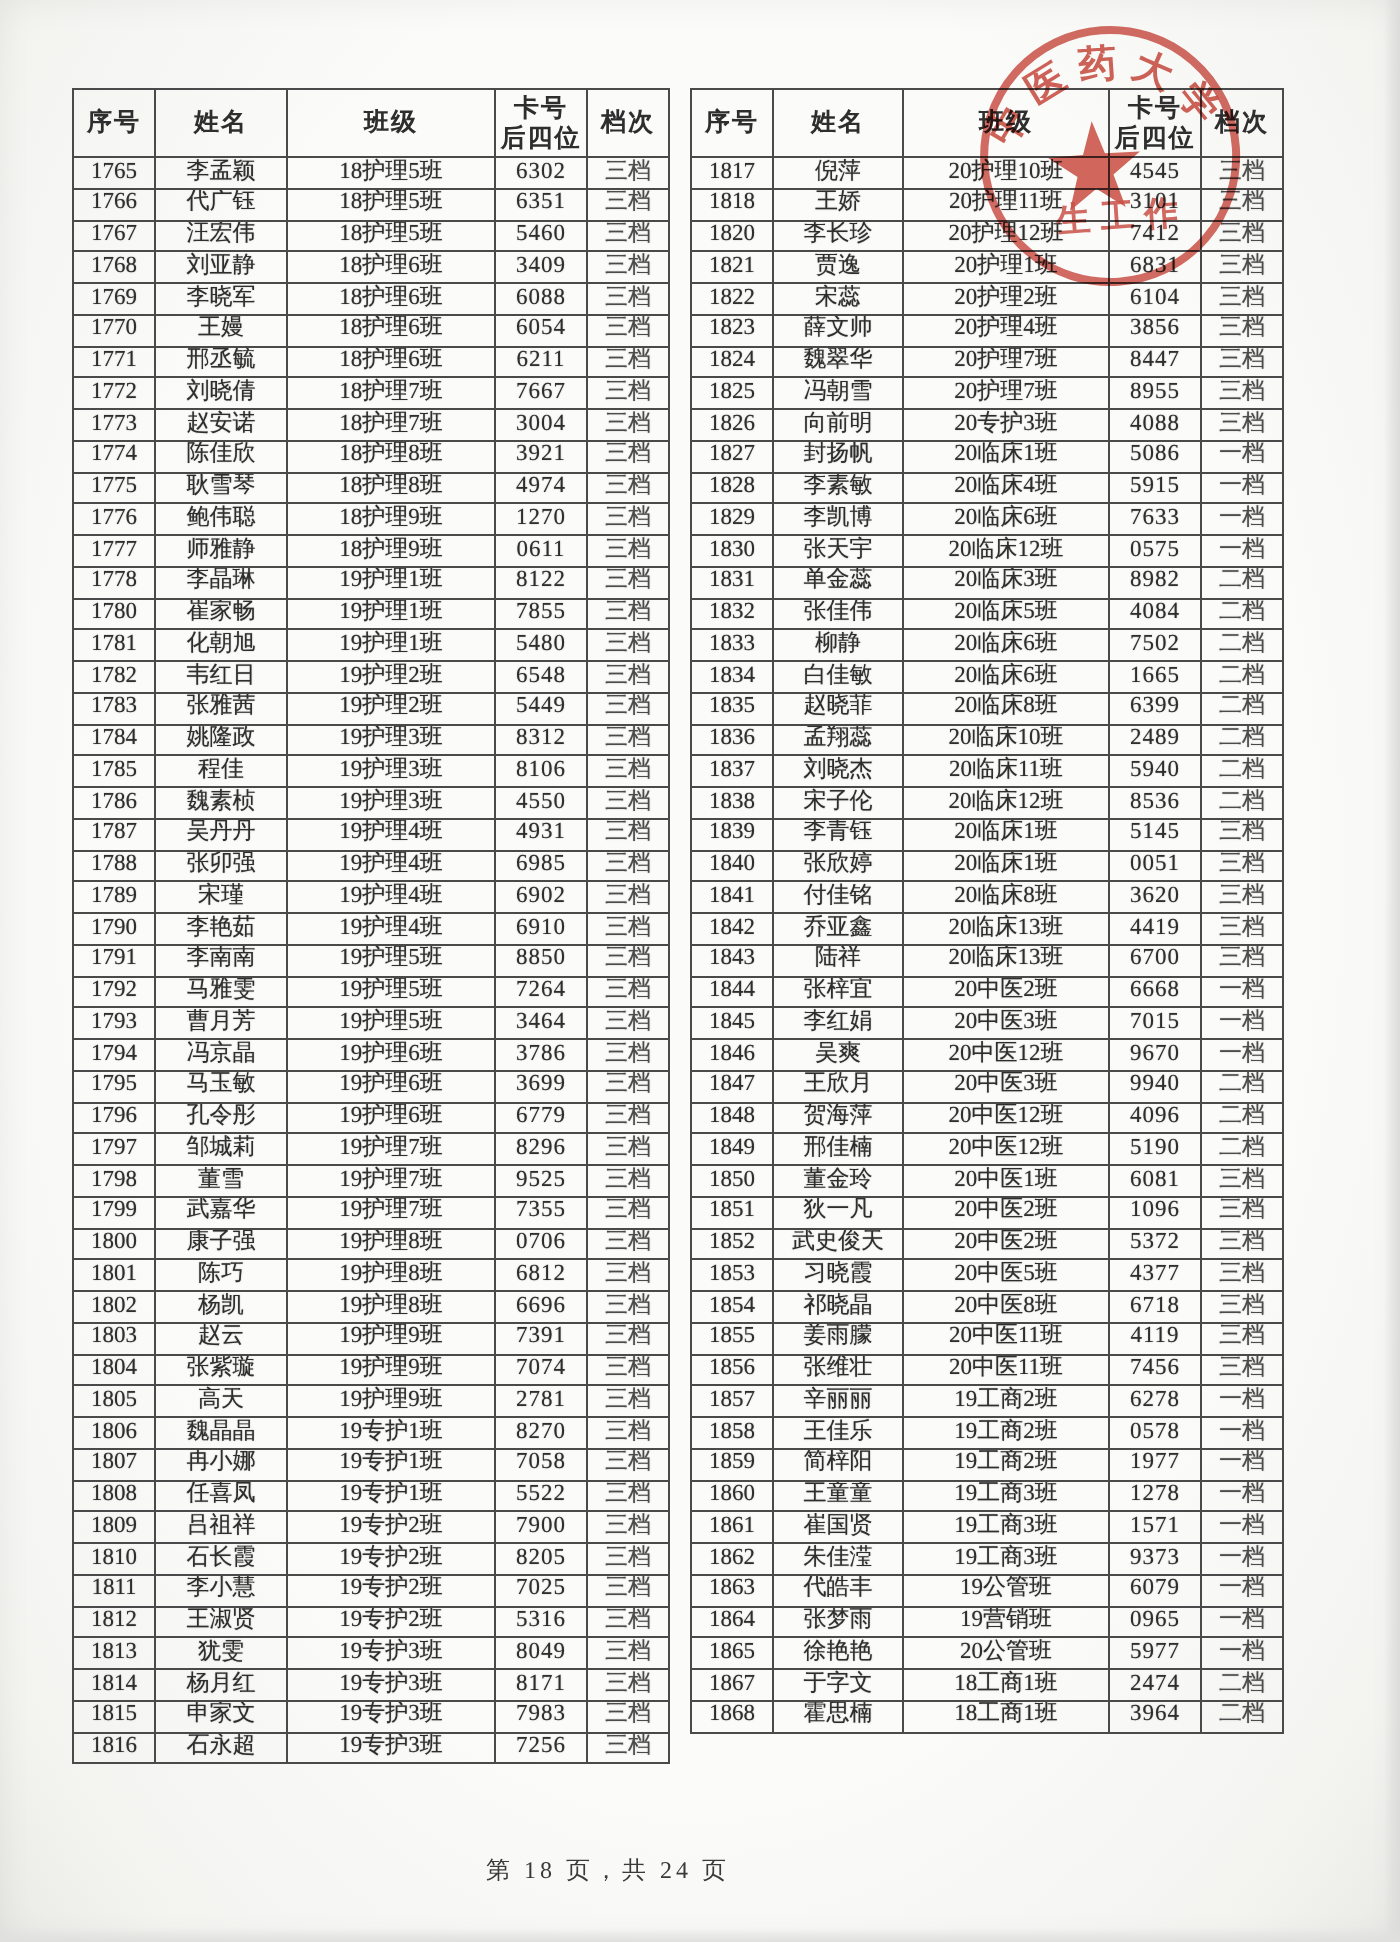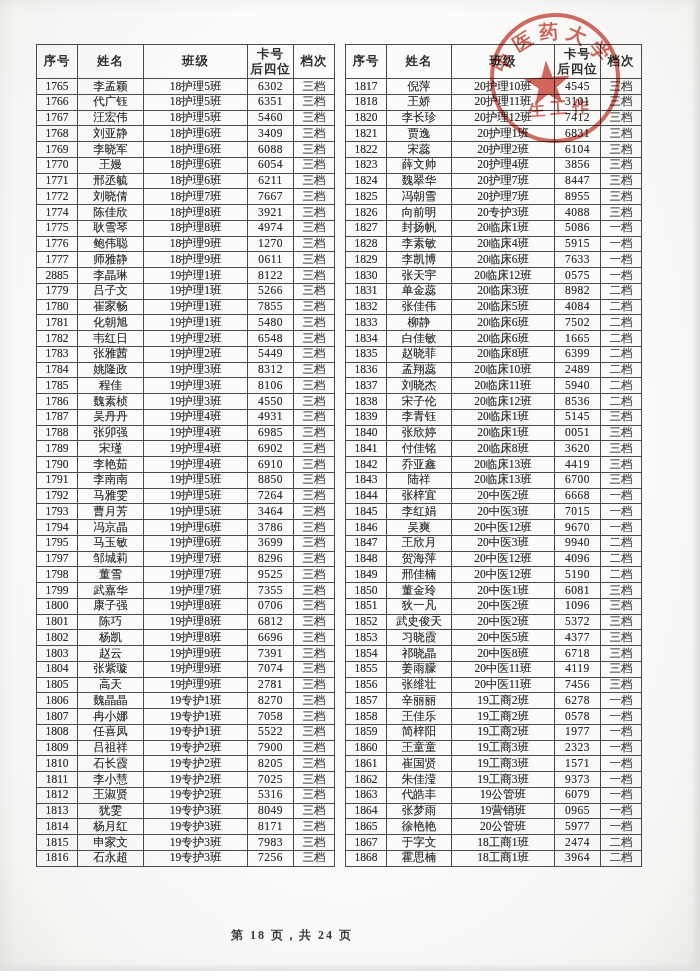--- a/index.html
+++ b/index.html
@@ -33,22 +33,22 @@
   }
   td {
     height:15.75px; font-size:11.5px; line-height:1;
     text-align:center; vertical-align:middle;
     overflow:hidden; white-space:nowrap;
     text-shadow:0 0 0.6px rgba(45,45,45,0.55);
   }
   td.c-card { letter-spacing:0.5px; }
   td.c-tier { color:#4b4b4b; }
   .footer {
-    position:absolute; left:4px; top:927px; width:576px;
-    text-align:center; font-size:12px; color:#3a3a3a; letter-spacing:2px;font-weight:bold;
+    position:absolute; left:16px; top:927px; width:576px;
+    text-align:center; font-size:12px; color:#3a3a3a; letter-spacing:2px;
   }
   .seal {
     position:absolute; left:481px; top:2px; width:148px; height:150px;
     mix-blend-mode:multiply; opacity:0.88; pointer-events:none;
     transform:rotate(-4deg);
   }
   .scan-edge-right {
     position:absolute; right:0; top:0; width:8px; height:971px;
     background:linear-gradient(to left, #dcdcda, rgba(220,220,218,0));
   }
@@ -132,20 +132,27 @@
             <td class="c-tier">三档</td>
           </tr>
           <tr>
             <td class="c-index">1772</td>
             <td class="c-name">刘晓倩</td>
             <td class="c-class">18护理7班</td>
             <td class="c-card">7667</td>
             <td class="c-tier">三档</td>
           </tr>
           <tr>
+            <td class="c-index">1773</td>
+            <td class="c-name">赵安诺</td>
+            <td class="c-class">18护理7班</td>
+            <td class="c-card">3004</td>
+            <td class="c-tier">三档</td>
+          </tr>
+          <tr>
             <td class="c-index">1774</td>
             <td class="c-name">陈佳欣</td>
             <td class="c-class">18护理8班</td>
             <td class="c-card">3921</td>
             <td class="c-tier">三档</td>
           </tr>
           <tr>
             <td class="c-index">1775</td>
             <td class="c-name">耿雪琴</td>
             <td class="c-class">18护理8班</td>
@@ -160,31 +167,24 @@
             <td class="c-tier">三档</td>
           </tr>
           <tr>
             <td class="c-index">1777</td>
             <td class="c-name">师雅静</td>
             <td class="c-class">18护理9班</td>
             <td class="c-card">0611</td>
             <td class="c-tier">三档</td>
           </tr>
           <tr>
-            <td class="c-index">2885</td>
+            <td class="c-index">1778</td>
             <td class="c-name">李晶琳</td>
             <td class="c-class">19护理1班</td>
             <td class="c-card">8122</td>
-            <td class="c-tier">三档</td>
-          </tr>
-          <tr>
-            <td class="c-index">1779</td>
-            <td class="c-name">吕子文</td>
-            <td class="c-class">19护理1班</td>
-            <td class="c-card">5266</td>
             <td class="c-tier">三档</td>
           </tr>
           <tr>
             <td class="c-index">1780</td>
             <td class="c-name">崔家畅</td>
             <td class="c-class">19护理1班</td>
             <td class="c-card">7855</td>
             <td class="c-tier">三档</td>
           </tr>
           <tr>
@@ -283,20 +283,27 @@
             <td class="c-name">冯京晶</td>
             <td class="c-class">19护理6班</td>
             <td class="c-card">3786</td>
             <td class="c-tier">三档</td>
           </tr>
           <tr>
             <td class="c-index">1795</td>
             <td class="c-name">马玉敏</td>
             <td class="c-class">19护理6班</td>
             <td class="c-card">3699</td>
+            <td class="c-tier">三档</td>
+          </tr>
+          <tr>
+            <td class="c-index">1796</td>
+            <td class="c-name">孔令彤</td>
+            <td class="c-class">19护理6班</td>
+            <td class="c-card">6779</td>
             <td class="c-tier">三档</td>
           </tr>
           <tr>
             <td class="c-index">1797</td>
             <td class="c-name">邹城莉</td>
             <td class="c-class">19护理7班</td>
             <td class="c-card">8296</td>
             <td class="c-tier">三档</td>
           </tr>
           <tr>
@@ -747,21 +754,21 @@
             <td class="c-index">1859</td>
             <td class="c-name">简梓阳</td>
             <td class="c-class">19工商2班</td>
             <td class="c-card">1977</td>
             <td class="c-tier">一档</td>
           </tr>
           <tr>
             <td class="c-index">1860</td>
             <td class="c-name">王童童</td>
             <td class="c-class">19工商3班</td>
-            <td class="c-card">2323</td>
+            <td class="c-card">1278</td>
             <td class="c-tier">一档</td>
           </tr>
           <tr>
             <td class="c-index">1861</td>
             <td class="c-name">崔国贤</td>
             <td class="c-class">19工商3班</td>
             <td class="c-card">1571</td>
             <td class="c-tier">一档</td>
           </tr>
           <tr>

